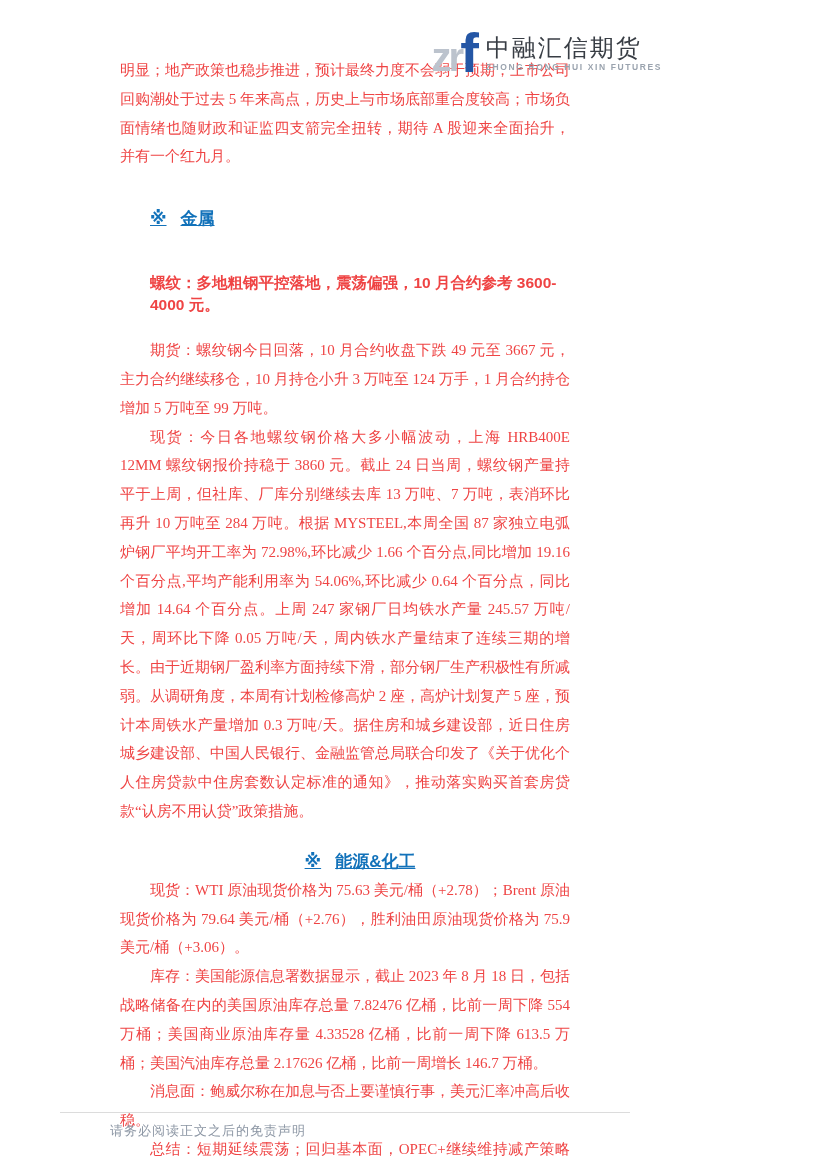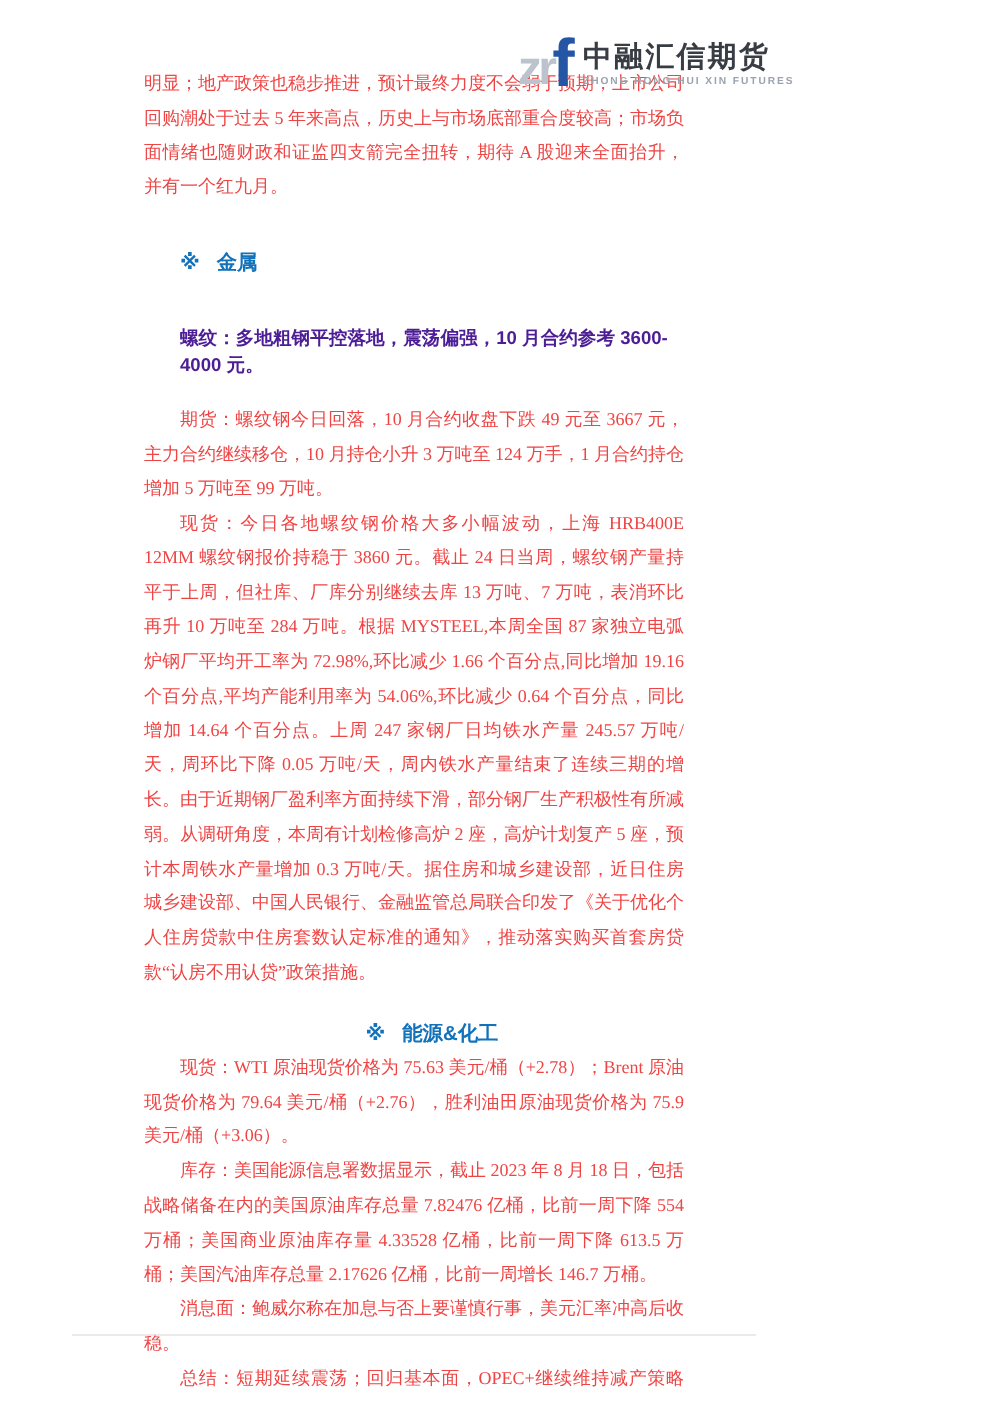--- a/index.html
+++ b/index.html
@@ -23,48 +23,48 @@
     color:#bcc3cd;letter-spacing:-3px;
   }
   .logo .f{
     font-family:"Liberation Sans","DejaVu Sans",sans-serif;
     font-weight:bold;font-size:56px;line-height:38px;
     color:#2456a5;margin-left:-1px;
   }
   .brand-col{margin-left:7px;display:flex;flex-direction:column;}
   .brand-cn{
     font-family:"Liberation Sans","DejaVu Sans",sans-serif;
-    font-weight:bold;font-size:24px;line-height:26px;
+    font-weight:normal;font-size:24px;line-height:26px;
     color:#383d44;letter-spacing:2px;
   }
   .brand-en{
     font-family:"Liberation Sans","DejaVu Sans",sans-serif;
     font-weight:bold;font-size:8.5px;line-height:10px;
     color:#9aa3ae;letter-spacing:1.6px;margin-top:1px;text-align:right;
   }
   
   .content{padding:56px 120px 0 120px;}
   p.body{
     margin:0;
     font-size:15px;line-height:28.8px;
     text-align:justify;text-indent:2em;
     color:#ef4444;
   }
   p.intro{text-indent:0;}
   .section-heading{
     font-family:"Liberation Sans","DejaVu Sans",sans-serif;
     font-weight:bold;font-size:17px;line-height:22px;
     color:#1272ba;
-    padding-left:30px;margin:0;
+    padding-left:30px;margin:0;text-decoration:underline;
   }
   .section-heading .marker{margin-right:14px;}
   .topic-title{
     font-family:"Liberation Sans","DejaVu Sans",sans-serif;
     font-weight:bold;font-size:15.5px;line-height:22px;
-    color:#4c1d95;
+    color:#ef4444;
     padding-left:30px;margin:0;
   }
   .sec1 .section-heading{margin-top:37px;}
   .sec1 .topic-title{margin-top:42px;}
   .sec1 .paras{margin-top:20px;}
   .sec2 .section-heading{margin-top:25px;text-align:center;}
   .sec2 .topic-title{margin-top:9px;}
   .sec2 .paras{margin-top:3px;}
   
   .footer-rule{
@@ -114,14 +114,15 @@
         <p class="body">现货：WTI 原油现货价格为 75.63 美元/桶（+2.78）；Brent 原油现货价格为 79.64 美元/桶（+2.76），胜利油田原油现货价格为 75.9 美元/桶（+3.06）。</p>
         <p class="body">库存：美国能源信息署数据显示，截止 2023 年 8 月 18 日，包括战略储备在内的美国原油库存总量 7.82476 亿桶，比前一周下降 554 万桶；美国商业原油库存量 4.33528 亿桶，比前一周下降 613.5 万桶；美国汽油库存总量 2.17626 亿桶，比前一周增长 146.7 万桶。</p>
         <p class="body">消息面：鲍威尔称在加息与否上要谨慎行事，美元汇率冲高后收稳。</p>
         <p class="body">总结：短期延续震荡；回归基本面，OPEC+继续维持减产策略提供托底支撑，俄罗斯 8 月和 9 月均计划削减原油出口量，市场称沙特可能将 100 万桶/日的额外减产延期至 10 月，供应仍维持趋紧，需求端看，美国商业库存仍处在去库态势，美国夏季出现高峰期即将结束，美国需求韧性面临考验；宏观上全球经济前景不确定性，全球经济整体仍显疲软，市场担忧</p>
       </div>
     </div>
 
   </div>
 
   <div class="footer-rule"></div>
+  <div class="footer-text">请务必阅读正文之后的免责声明</div>
 
 </div>
 
 </body></html>

